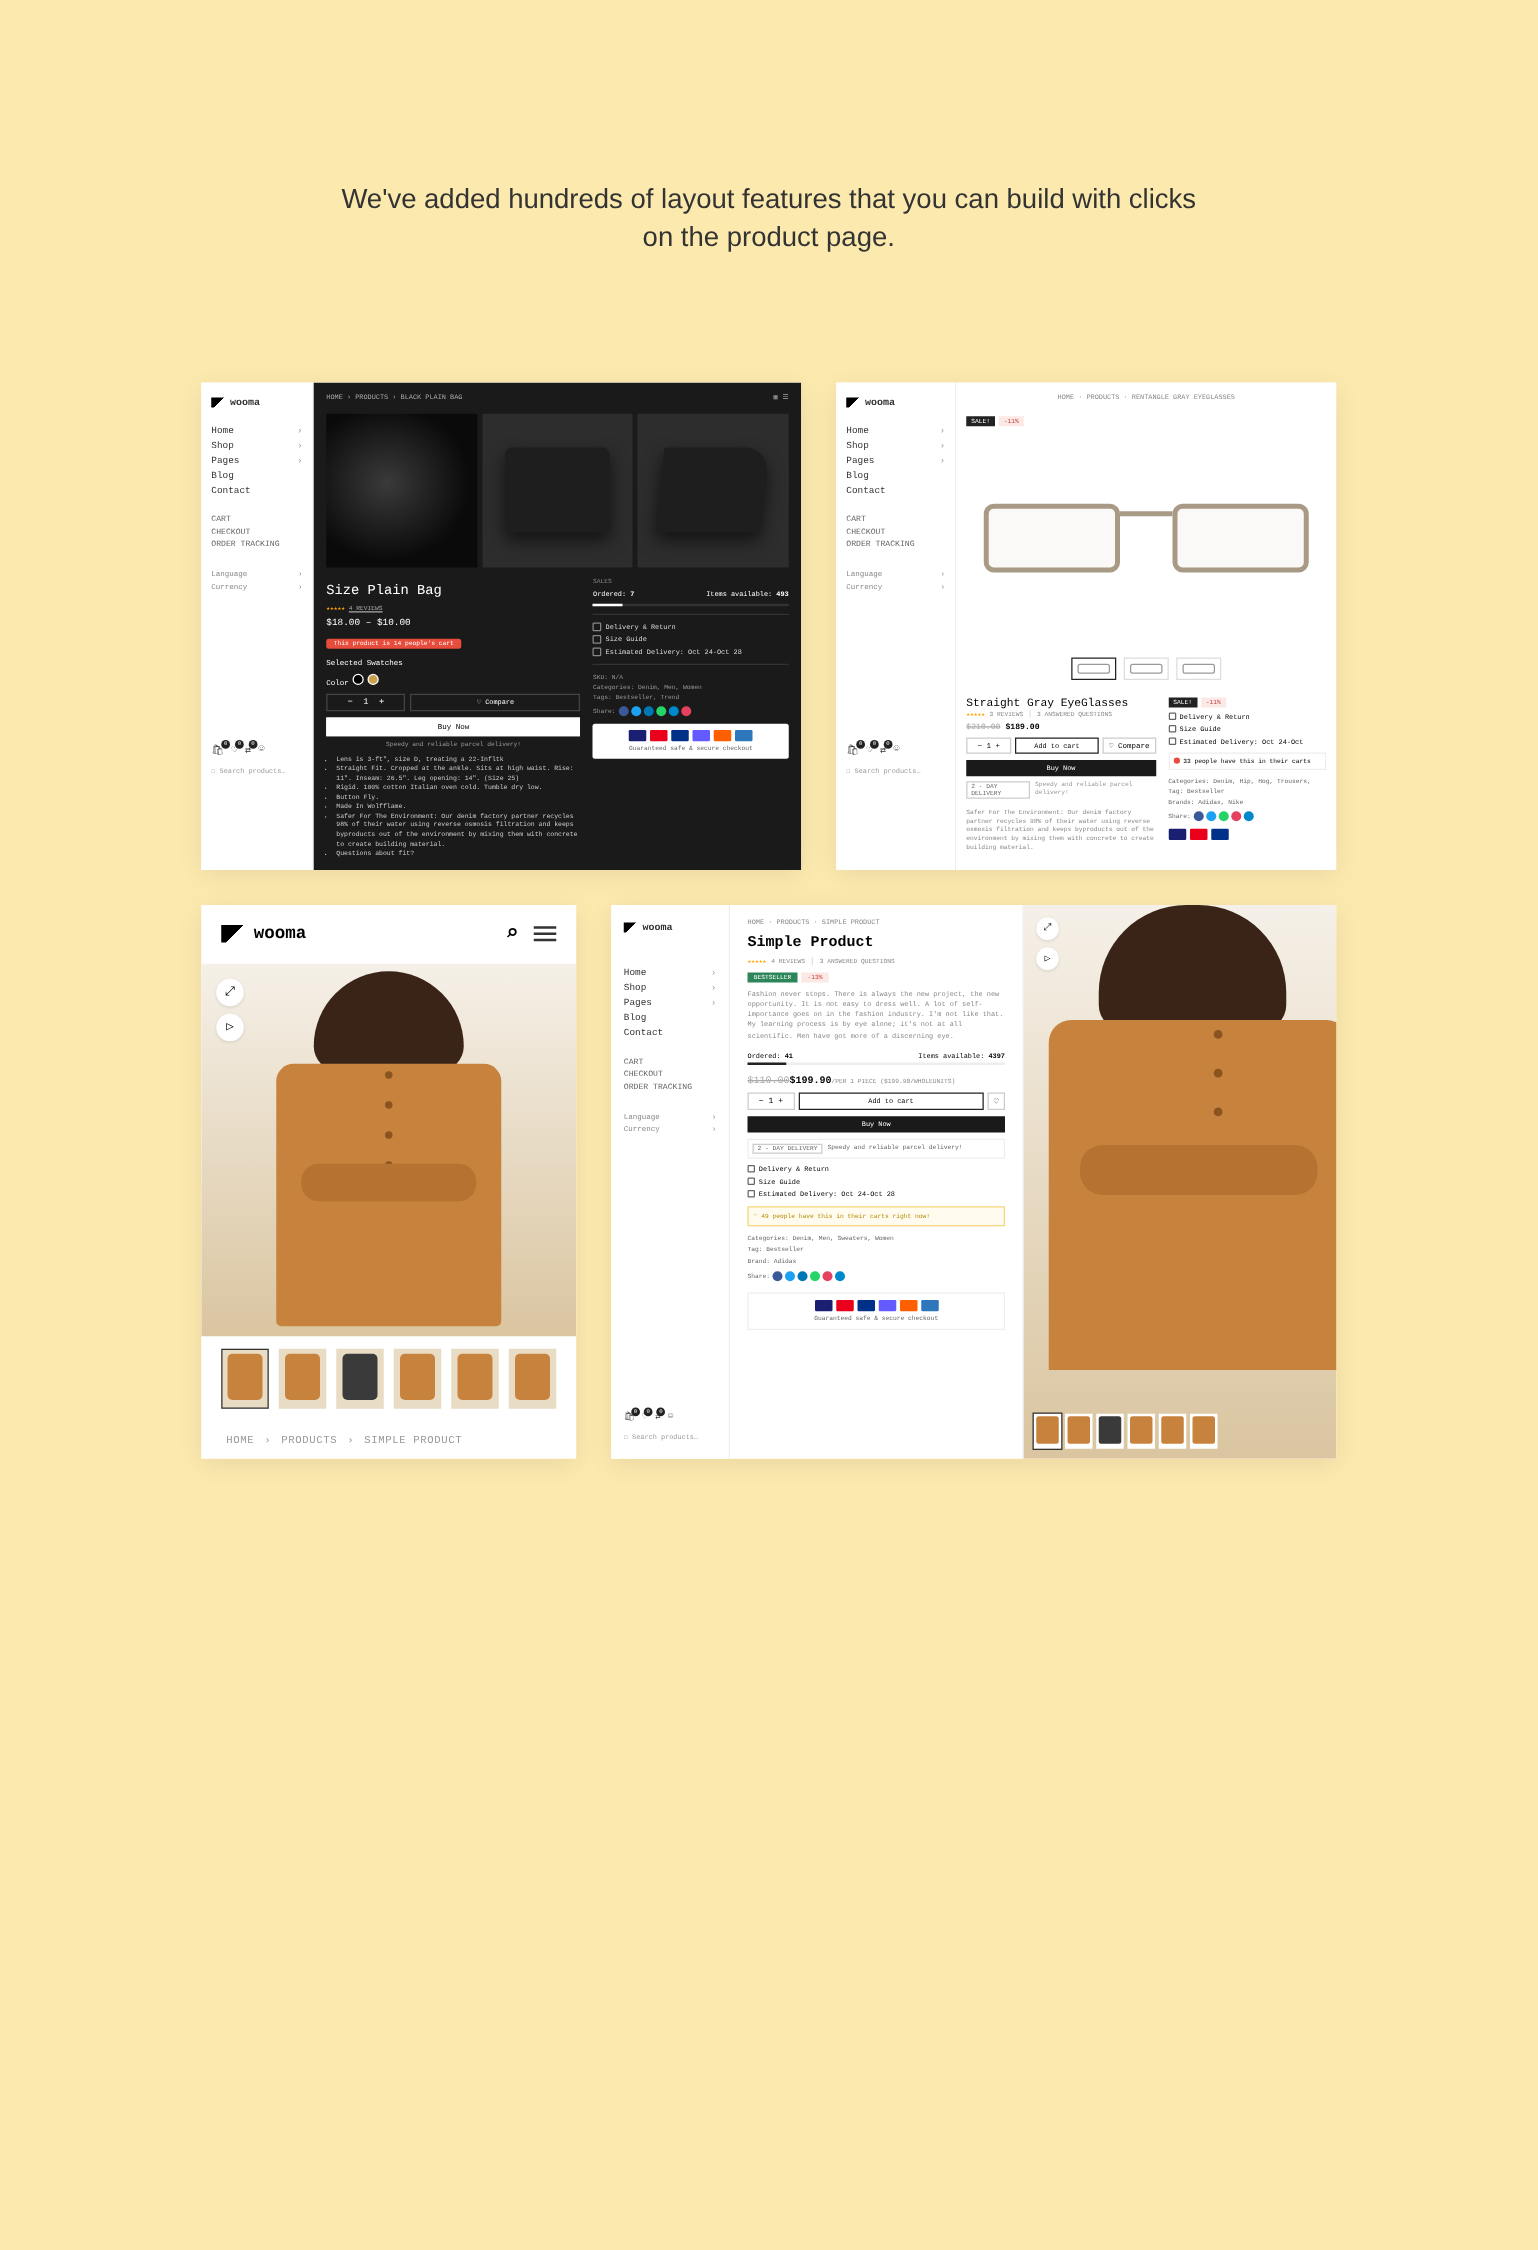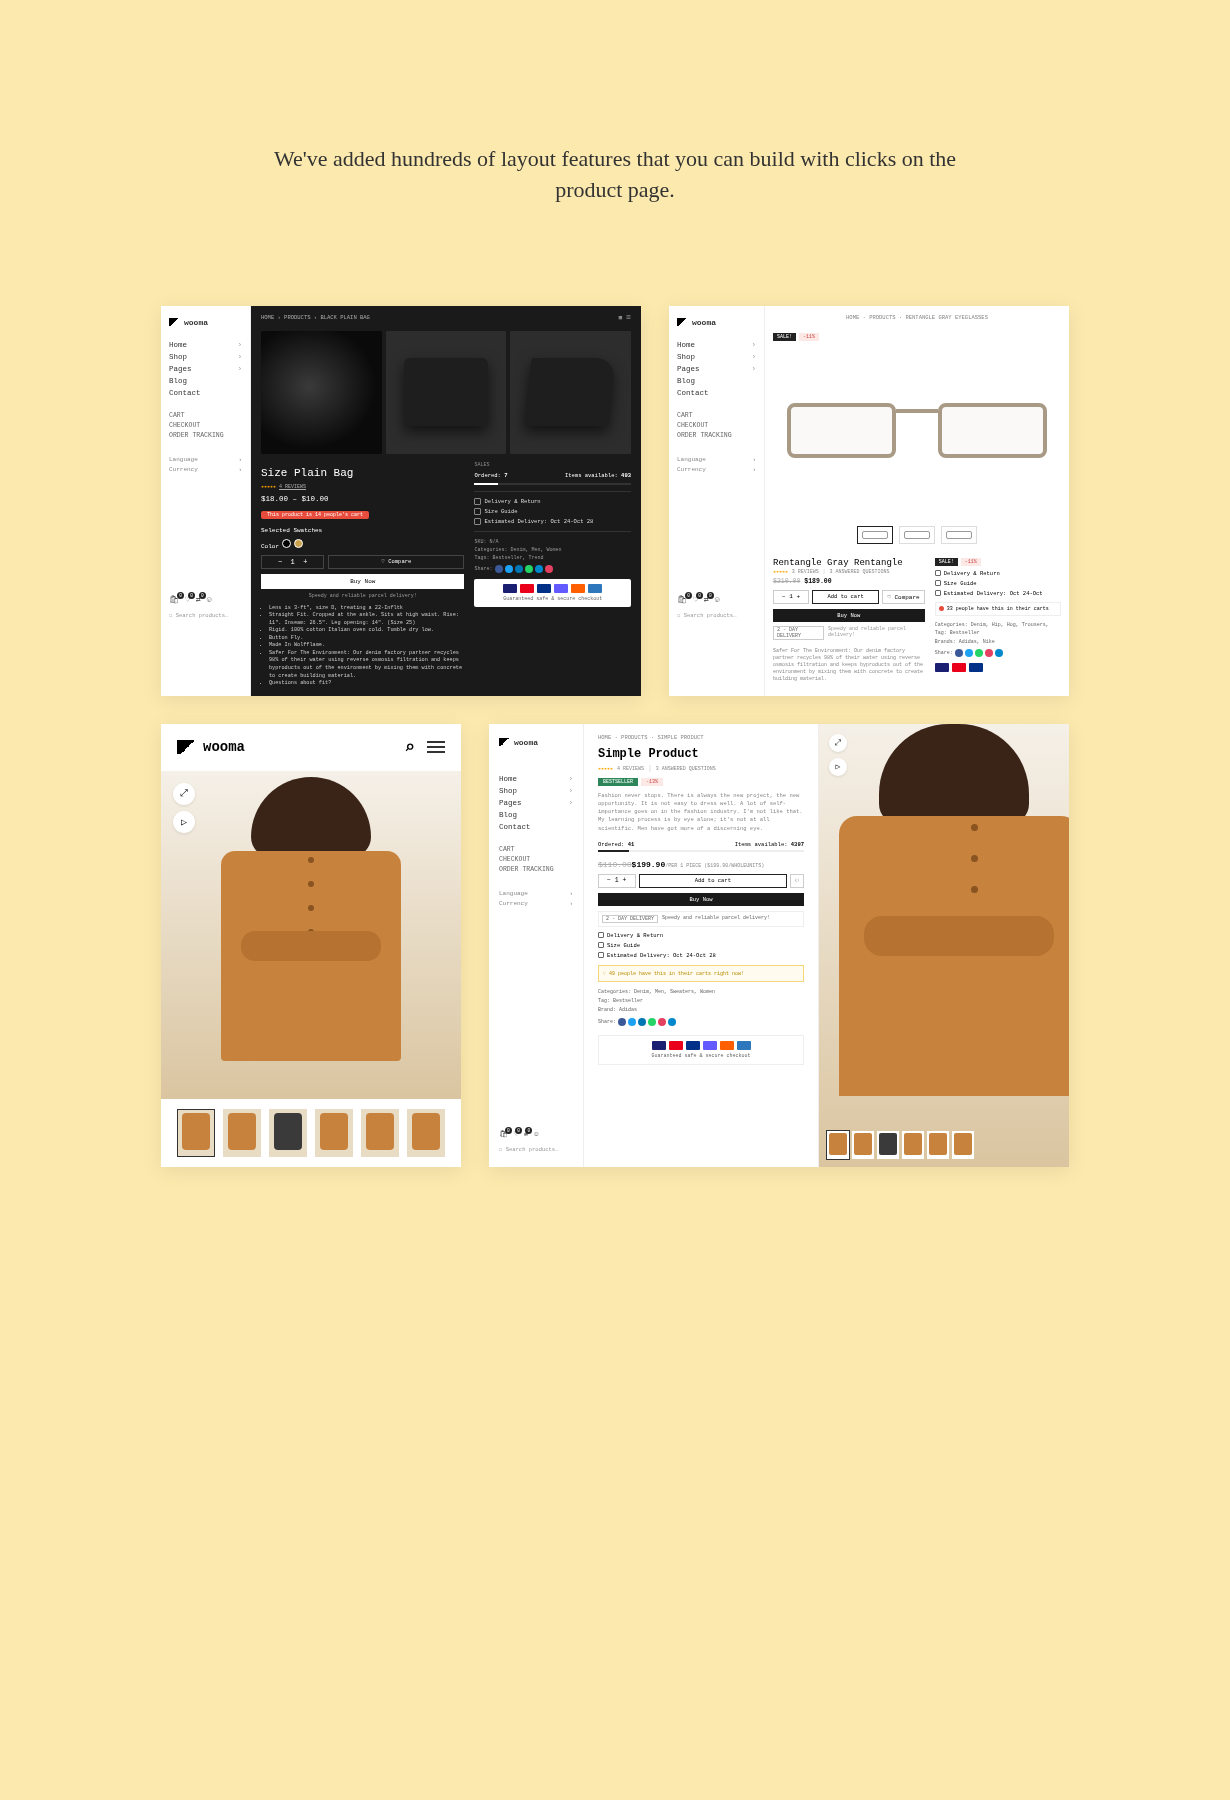--- a/index.html
+++ b/index.html
@@ -1,20 +1,20 @@
 <!DOCTYPE html>
 <html><head>
 <meta charset="utf-8">
 <style>
 * { box-sizing: border-box; margin: 0; padding: 0; }
 body { font-family: -apple-system, BlinkMacSystemFont, "Segoe UI", Arial, sans-serif; background: #fce9ae; width: 1230px; }
 .wrap { width: 1230px; margin: 0 auto; }
 .hero { text-align: center; padding: 120px 60px 100px; }
 .hero h1 { font-size: 52px; font-weight: 800; color: #1a1a1a; letter-spacing: -0.5px; }
-.hero p { font-size: 22px; color: #333; margin-top: 24px; line-height: 1.4; max-width: 700px; margin-left: auto; margin-right: auto; font-family: Liberation Serif, serif; }
+.hero p { font-size: 22px; color: #333; margin-top: 24px; line-height: 1.4; max-width: 700px; margin-left: auto; margin-right: auto; }
 
 .grid { display: flex; flex-wrap: wrap; gap: 28px; padding: 0 8px 30px; justify-content: center; }
 .card { background: #fff; box-shadow: 0 4px 20px rgba(0,0,0,0.08); display: flex; overflow: hidden; font-family: Liberation Mono, monospace; }
 .card1 { width: 480px; height: 390px; }
 .card2 { width: 400px; height: 390px; }
 .card3 { width: 300px; height: 443px; flex-direction: column;}
 .card4 { width: 580px; height: 443px;}
 
 
 .sb { width: 90px; background:#fff; padding: 12px 8px; font-size: 7.5px; color:#333; border-right:1px solid #eee;}
@@ -403,21 +403,21 @@
             </div>
           <div class="c2-th">
               <div class="tg"></div>
             </div>
           <div class="c2-th">
               <div class="tg"></div>
             </div>
         </div>
         <div class="c2-bot">
           <div class="c2-l">
-            <div class="c2-title">Rentangle Gray Rentangle</div>
+            <div class="c2-title">Straight Gray EyeGlasses</div>
             <div><span class="c2-stars">★★★★★</span> <span style="color:#888;font-size:5px">3 REVIEWS</span> <span style="color:#ccc">|</span> <span style="color:#888;font-size:5px">3 ANSWERED QUESTIONS</span></div>
             <div class="c2-price"><del>$210.00</del><b>$189.00</b></div>
             <div class="c2-act">
               <div class="c2-qty">− 1 +</div>
               <div class="c2-add">Add to cart</div>
               <div class="c2-hrt">♡ Compare</div>
             </div>
             <div class="c2-buy">Buy Now</div>
             <div class="c2-deliv">
                 <span style="border:1px solid #ccc;padding:0 3px">2 - DAY DELIVERY</span>
@@ -517,20 +517,23 @@
         <div class="c3-th">
             <div class="c3-th-in"></div>
           </div>
         <div class="c3-th">
             <div class="c3-th-in"></div>
           </div>
         <div class="c3-th">
             <div class="c3-th-in"></div>
           </div>
       </div>
+      <div class="c3-bc">
+        <span>HOME</span><span>›</span><span>PRODUCTS</span><span>›</span><span>SIMPLE PRODUCT</span>
+      </div>
     </div>
 
     <div class="card card4">
       <div class="sb c4-sb" style="display:flex;flex-direction:column;">
         <div class="sb-logo">
             <span class="sb-logo-mark"></span>
             <span>wooma</span>
           </div>
         <div class="sb-nav" style="margin-top:14px">
           <div>

